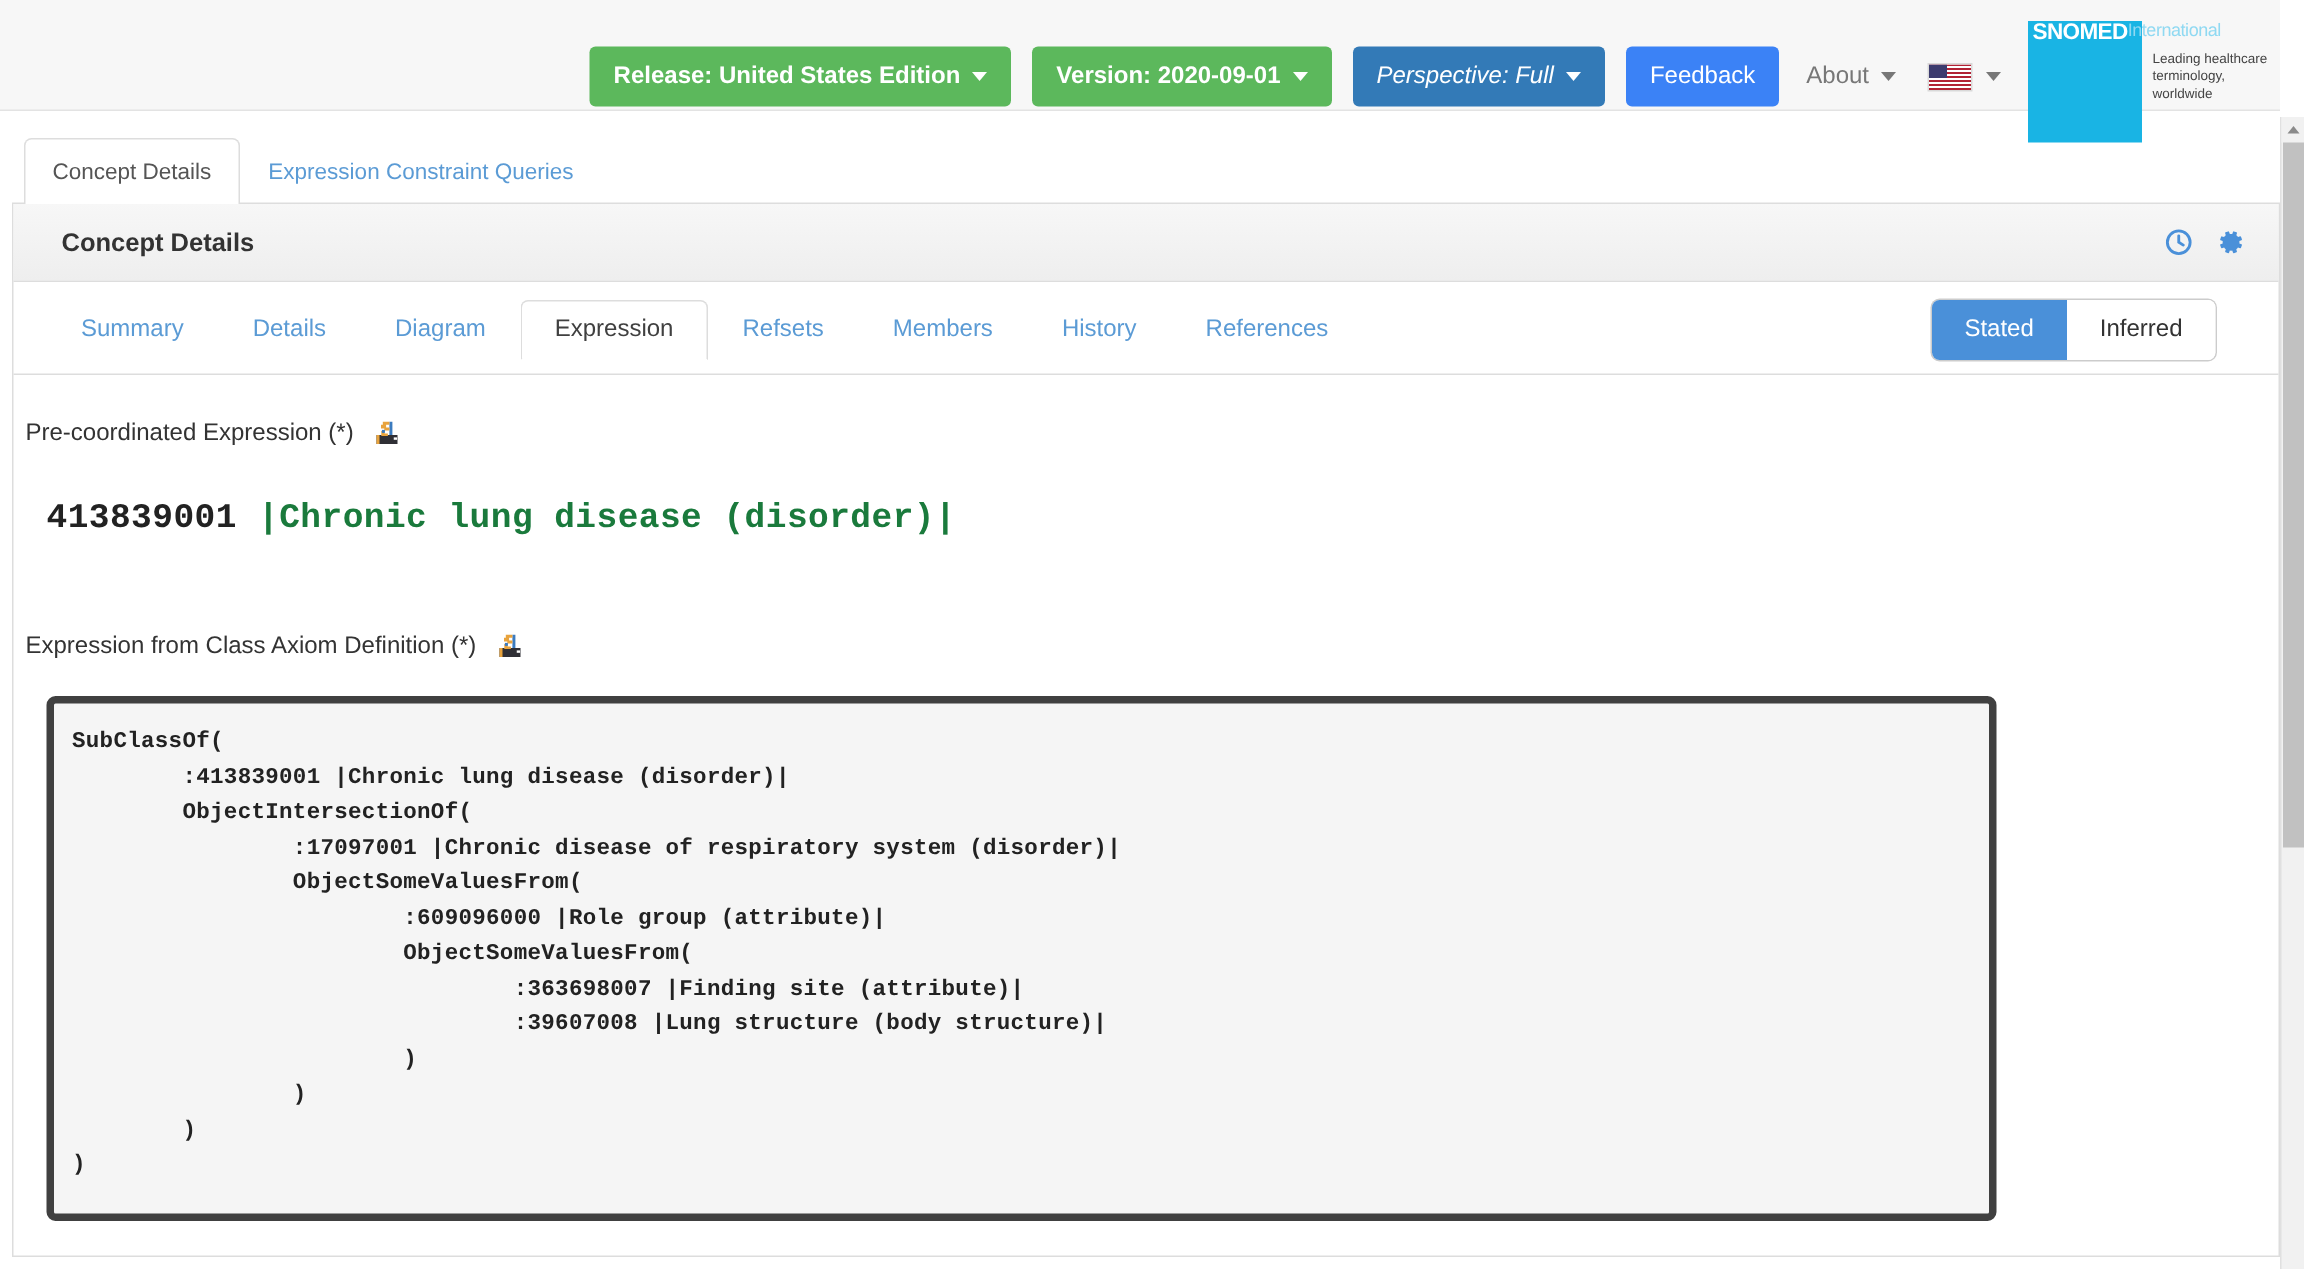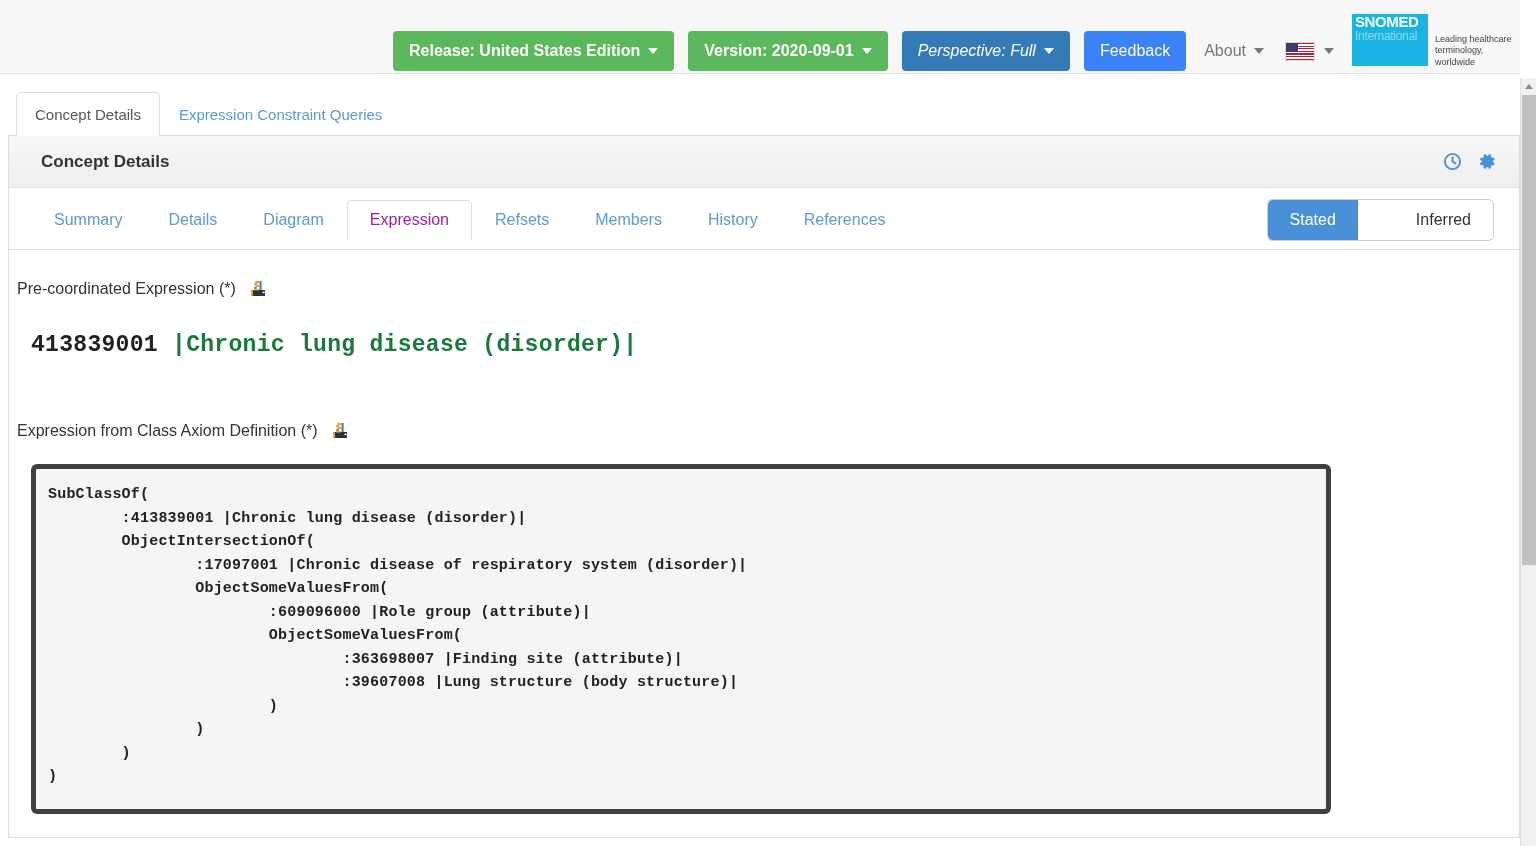--- a/index.html
+++ b/index.html
@@ -59,22 +59,22 @@
     background: repeating-linear-gradient(
       to bottom,
       #b22234 0, #b22234 1.3px,
       #ffffff 1.3px, #ffffff 2.6px);
   }
   .flag .canton {
     position:absolute; left:0; top:0; width:12px; height:9px;
     background:#3c3b6e;
   }
   .logo {
-    width: 76px; height: 52px; background: #19b4e4;
-    display:flex; flex-direction:column; justify-content:flex-start;
+    width: 76px; height: 81px; background: #19b4e4;
+    display:flex; flex-direction:row; justify-content:space-between;
     padding-left: 3px;
   }
   .logo .l1 { color:#fff; font-size:15px; font-weight:bold; letter-spacing:-0.4px; line-height:1.05; }
   .logo .l2 { color:#8fd9f2; font-size:12px; line-height:1.05; letter-spacing:-0.3px; }
   .logo-tag {
     font-size: 9px; color:#444; line-height: 1.25; padding-left: 7px;
     max-width: 92px; align-self:center;
   }
   .brand { display:flex; align-items:stretch; height:74px; }
 
@@ -115,28 +115,27 @@
     height:62px; display:flex; align-items:center;
     padding: 0 22px 0 22px; position:relative;
     border-bottom:1px solid #ddd;
   }
   .stab {
     font-size:16px; color:#5b9bd5; padding:10px 22px; cursor:pointer;
     border:1px solid transparent; border-radius:5px 5px 0 0;
     white-space:nowrap; position:relative; top:1px;
   }
   .stab.active {
-    color:#a21caf; background:#fff; border-color:#ddd;
+    color:#404040; background:#fff; border-color:#ddd;
     border-bottom-color:#fff;
   }
   .toggle-group {
-    position:absolute; right:26px; top:12px;
+    position:absolute; right:42px; top:12px;
     display:flex; border-radius:5px; overflow:hidden;
     box-shadow: 0 0 0 1px #ccc;
-    gap: 36px;
   }
   .tg-btn {
     font-size:16px; padding:11px 22px; cursor:pointer; background:#fff;
     color:#333; border:none; font-family:"Liberation Sans", sans-serif;
   }
   .tg-btn.on { background:#4a90d9; color:#fff; }
 
   
   .content { padding: 30px 8px 0 0; position:relative; }
   .sec-label {

